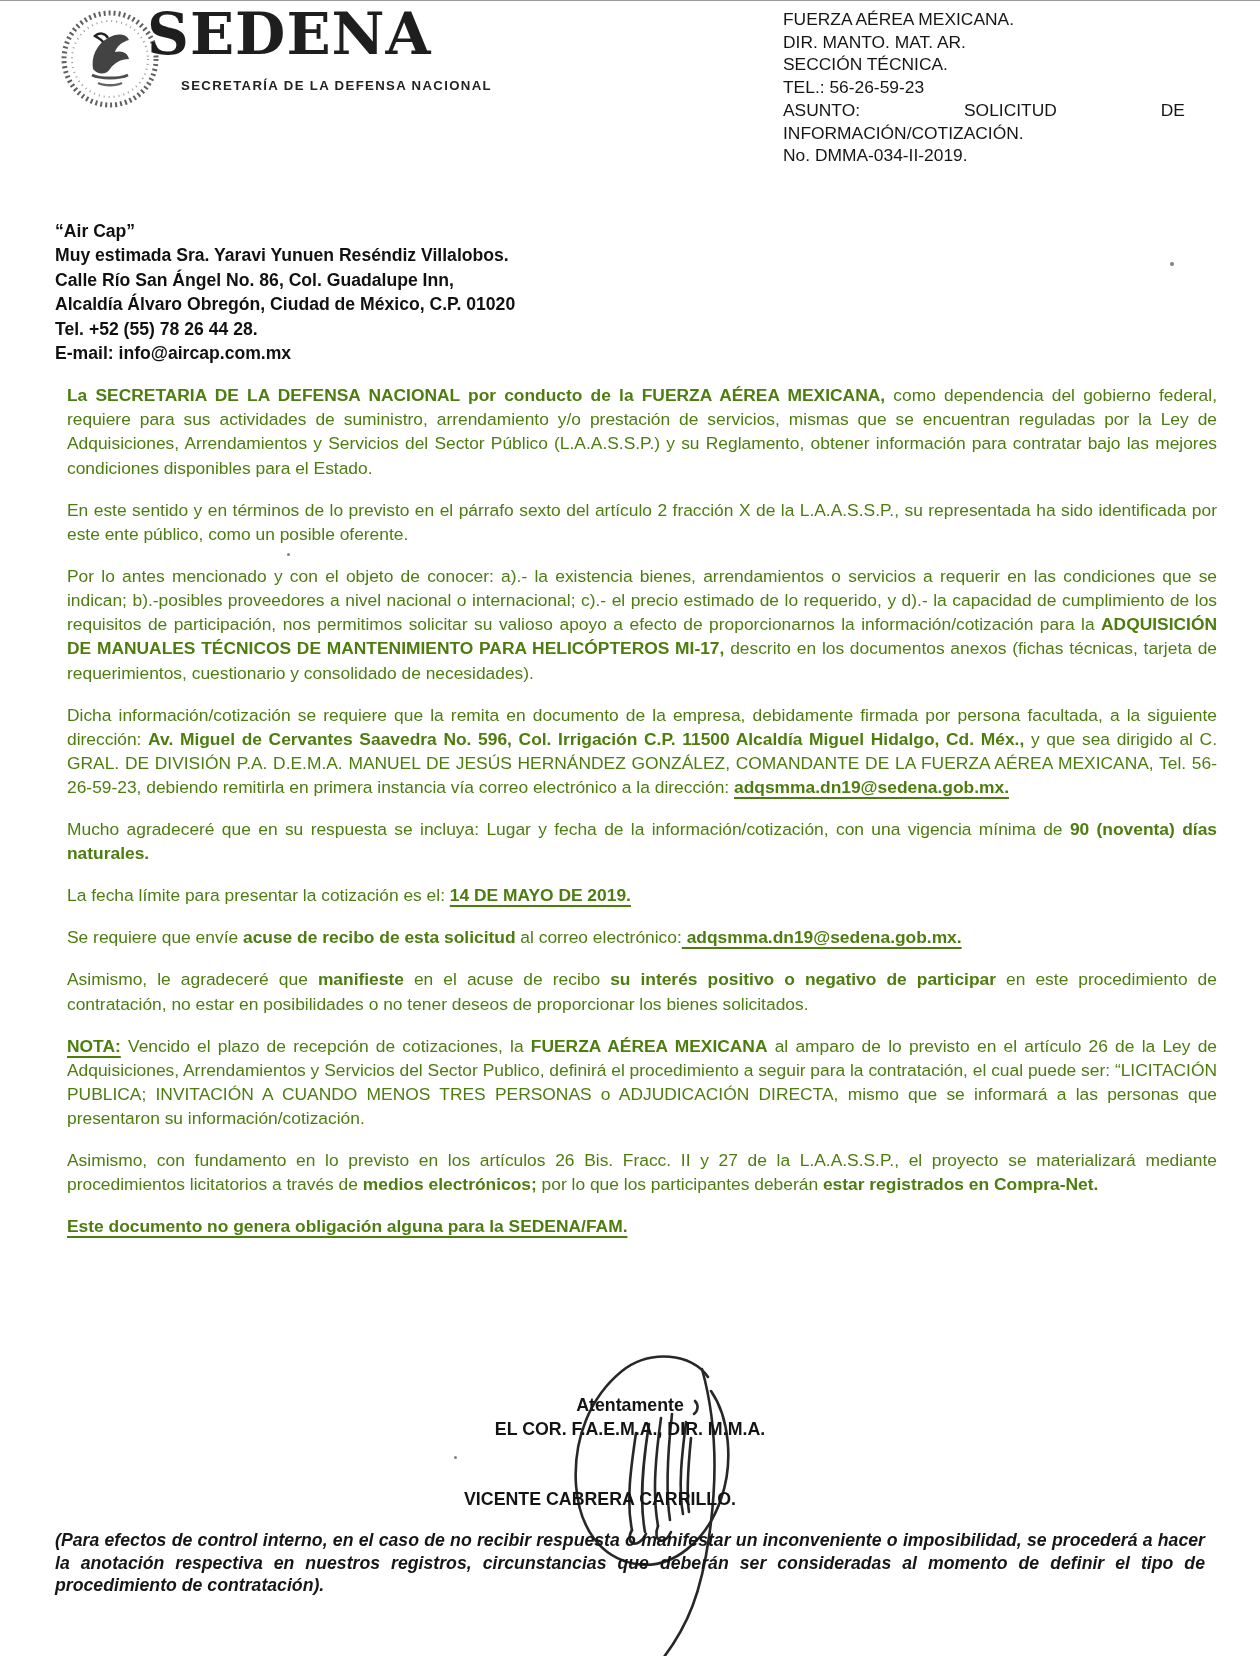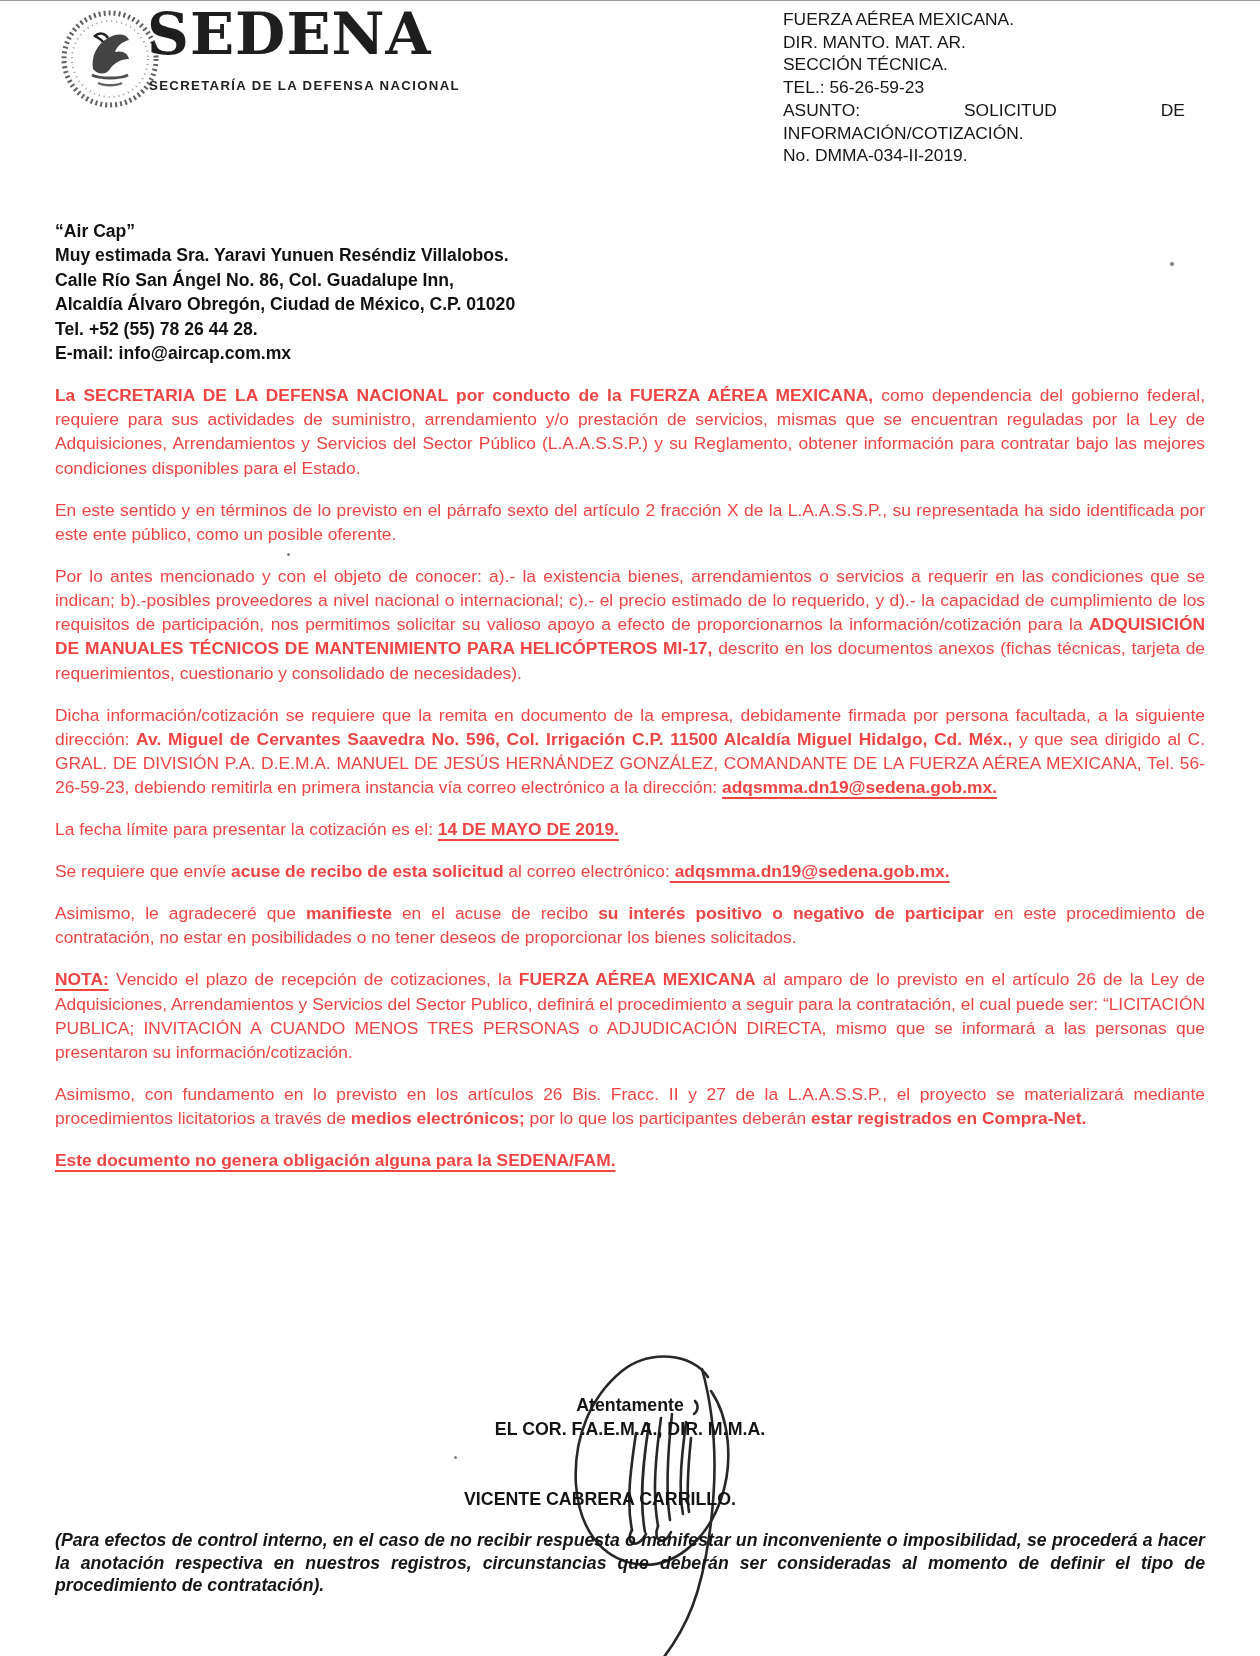--- a/index.html
+++ b/index.html
@@ -11,37 +11,37 @@
   }
   
   .seal{position:absolute;top:8px;left:60px;width:100px;height:100px;}
   .logo-acronym{
     position:absolute;top:2px;left:147px;
     font-family:"DejaVu Serif","Liberation Serif",serif;
     font-weight:700;font-size:58px;line-height:1.1;letter-spacing:1px;color:#1e1e1e;
   }
   .logo-subtitle{
     position:absolute;top:77px;left:149px;
-    font-size:13.2px;font-weight:700;letter-spacing:1.35px;color:#222;white-space:nowrap;
+    font-size:13.2px;font-weight:700;letter-spacing:1.35px;color:#222;white-space:nowrap;padding-left:32px;
   }
   
   .letterhead{
     position:absolute;top:7px;left:783px;width:402px;
     font-size:17.4px;line-height:22.7px;color:#161616;
   }
   .subject-row{display:flex;justify-content:space-between;}
   
   .addressee{
     position:absolute;top:218px;left:55px;width:760px;
     font-weight:700;font-size:17.6px;line-height:24.4px;color:#111;
   }
   
   .letter-body{
-    position:absolute;top:382px;left:55px;width:1150px;
-    font-size:17.4px;line-height:24.2px;text-align:justify;color:#ef4444;
+    position:absolute;top:382px;left:67px;width:1150px;
+    font-size:17.4px;line-height:24.2px;text-align:justify;color:#4d7c0f;
   }
   .para{margin:0 0 17.8px 0;}
   .b{font-weight:700;}
   .u{text-decoration:underline;text-decoration-thickness:2px;text-underline-offset:4px;}
   
   .closing{
     position:absolute;top:1392px;left:0;width:100%;text-align:center;
     font-weight:700;font-size:17.8px;line-height:24px;color:#141414;
   }
   .signer{margin-top:46px;transform:translateX(-30px);}
@@ -94,20 +94,21 @@
     <div>Alcaldía Álvaro Obregón, Ciudad de México, C.P. 01020</div>
     <div>Tel. +52 (55) 78 26 44 28.</div>
     <div>E-mail: info@aircap.com.mx</div>
   </div>
 
   <div class="letter-body">
       <p class="para"><span class="b">La SECRETARIA DE LA DEFENSA NACIONAL por conducto de la FUERZA AÉREA MEXICANA,</span><span> como dependencia del gobierno federal, requiere para sus actividades de suministro, arrendamiento y/o prestación de servicios, mismas que se encuentran reguladas por la Ley de Adquisiciones, Arrendamientos y Servicios del Sector Público (L.A.A.S.S.P.) y su Reglamento, obtener información para contratar bajo las mejores condiciones disponibles para el Estado.</span></p>
       <p class="para"><span>En este sentido y en términos de lo previsto en el párrafo sexto del artículo 2 fracción X de la L.A.A.S.S.P., su representada ha sido identificada por este ente público, como un posible oferente.</span></p>
       <p class="para"><span>Por lo antes mencionado y con el objeto de conocer: a).- la existencia bienes, arrendamientos o servicios a requerir en las condiciones que se indican; b).-posibles proveedores a nivel nacional o internacional; c).- el precio estimado de lo requerido, y d).- la capacidad de cumplimiento de los requisitos de participación, nos permitimos solicitar su valioso apoyo a efecto de proporcionarnos la información/cotización para la </span><span class="b">ADQUISICIÓN DE MANUALES TÉCNICOS DE MANTENIMIENTO PARA HELICÓPTEROS MI-17,</span><span> descrito en los documentos anexos (fichas técnicas, tarjeta de requerimientos, cuestionario y consolidado de necesidades).</span></p>
       <p class="para"><span>Dicha información/cotización se requiere que la remita en documento de la empresa, debidamente firmada por persona facultada, a la siguiente dirección: </span><span class="b">Av. Miguel de Cervantes Saavedra No. 596, Col. Irrigación C.P. 11500 Alcaldía Miguel Hidalgo, Cd. Méx.,</span><span> y que sea dirigido al C. GRAL. DE DIVISIÓN P.A. D.E.M.A. MANUEL DE JESÚS HERNÁNDEZ GONZÁLEZ, COMANDANTE DE LA FUERZA AÉREA MEXICANA, Tel. 56-26-59-23, debiendo remitirla en primera instancia vía correo electrónico a la dirección: </span><span class="b u">adqsmma.dn19@sedena.gob.mx.</span></p>
+      <p class="para"><span>Mucho agradeceré que en su respuesta se incluya: Lugar y fecha de la información/cotización, con una vigencia mínima de </span><span class="b">90 (noventa) días naturales.</span></p>
       <p class="para"><span>La fecha límite para presentar la cotización es el: </span><span class="b u">14 DE MAYO DE 2019.</span></p>
       <p class="para"><span>Se requiere que envíe </span><span class="b">acuse de recibo de esta solicitud</span><span> al correo electrónico:</span><span class="b u"> adqsmma.dn19@sedena.gob.mx.</span></p>
       <p class="para"><span>Asimismo, le agradeceré que </span><span class="b">manifieste</span><span> en el acuse de recibo </span><span class="b">su interés positivo o negativo de participar</span><span> en este procedimiento de contratación, no estar en posibilidades o no tener deseos de proporcionar los bienes solicitados.</span></p>
       <p class="para"><span class="b u">NOTA:</span><span> Vencido el plazo de recepción de cotizaciones, la </span><span class="b">FUERZA AÉREA MEXICANA</span><span> al amparo de lo previsto en el artículo 26 de la Ley de Adquisiciones, Arrendamientos y Servicios del Sector Publico, definirá el procedimiento a seguir para la contratación, el cual puede ser: “LICITACIÓN PUBLICA; INVITACIÓN A CUANDO MENOS TRES PERSONAS o ADJUDICACIÓN DIRECTA, mismo que se informará a las personas que presentaron su información/cotización.</span></p>
       <p class="para"><span>Asimismo, con fundamento en lo previsto en los artículos 26 Bis. Fracc. II y 27 de la L.A.A.S.S.P., el proyecto se materializará mediante procedimientos licitatorios a través de </span><span class="b">medios electrónicos;</span><span> por lo que los participantes deberán </span><span class="b">estar registrados en Compra-Net.</span></p>
       <p class="para"><span class="b u">Este documento no genera obligación alguna para la SEDENA/FAM.</span></p>
     </div>
 
   <div class="closing">
     <div>Atentamente</div>

